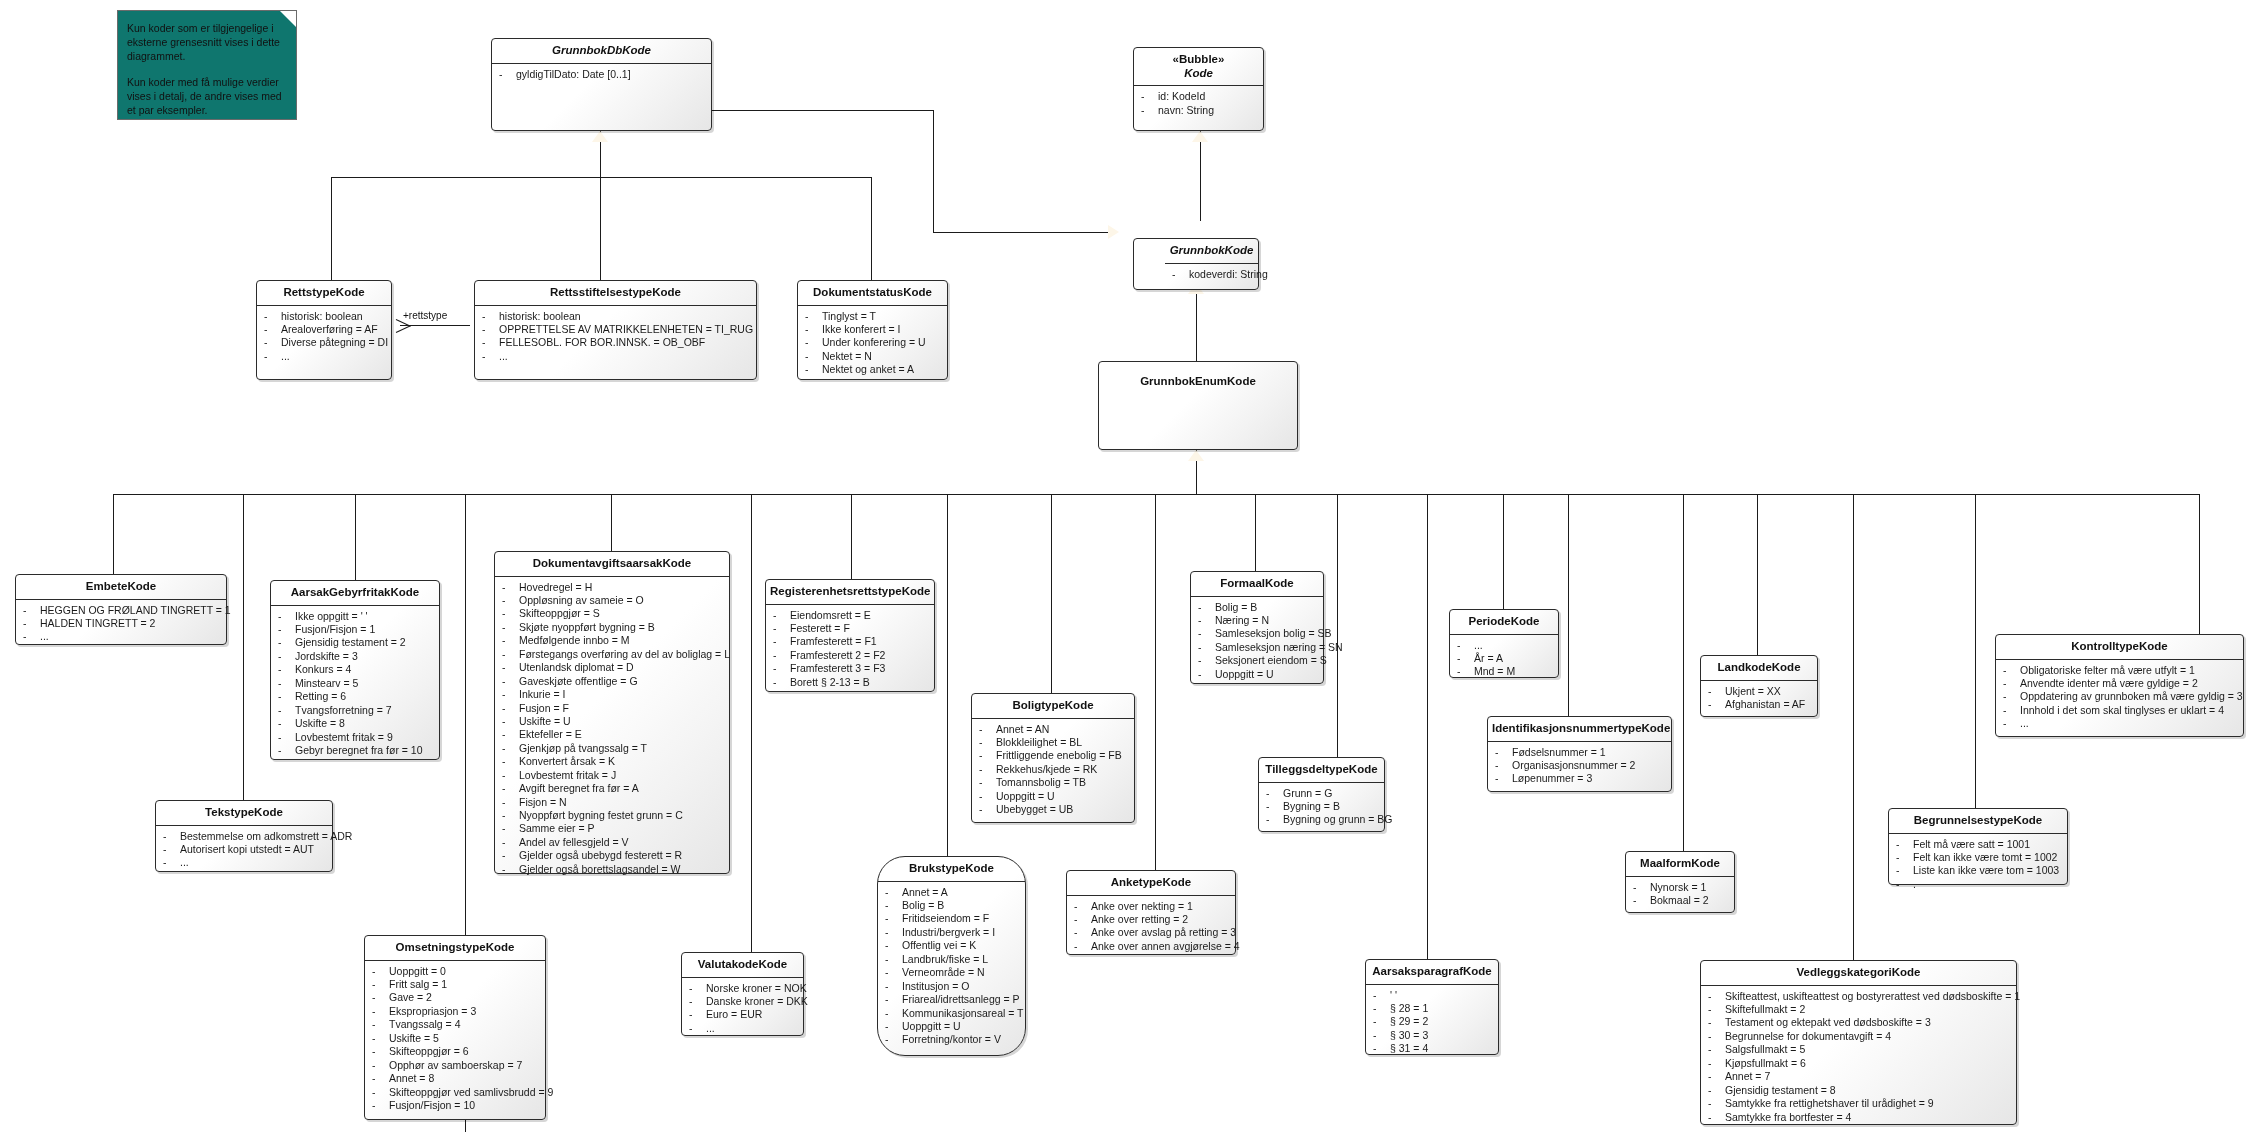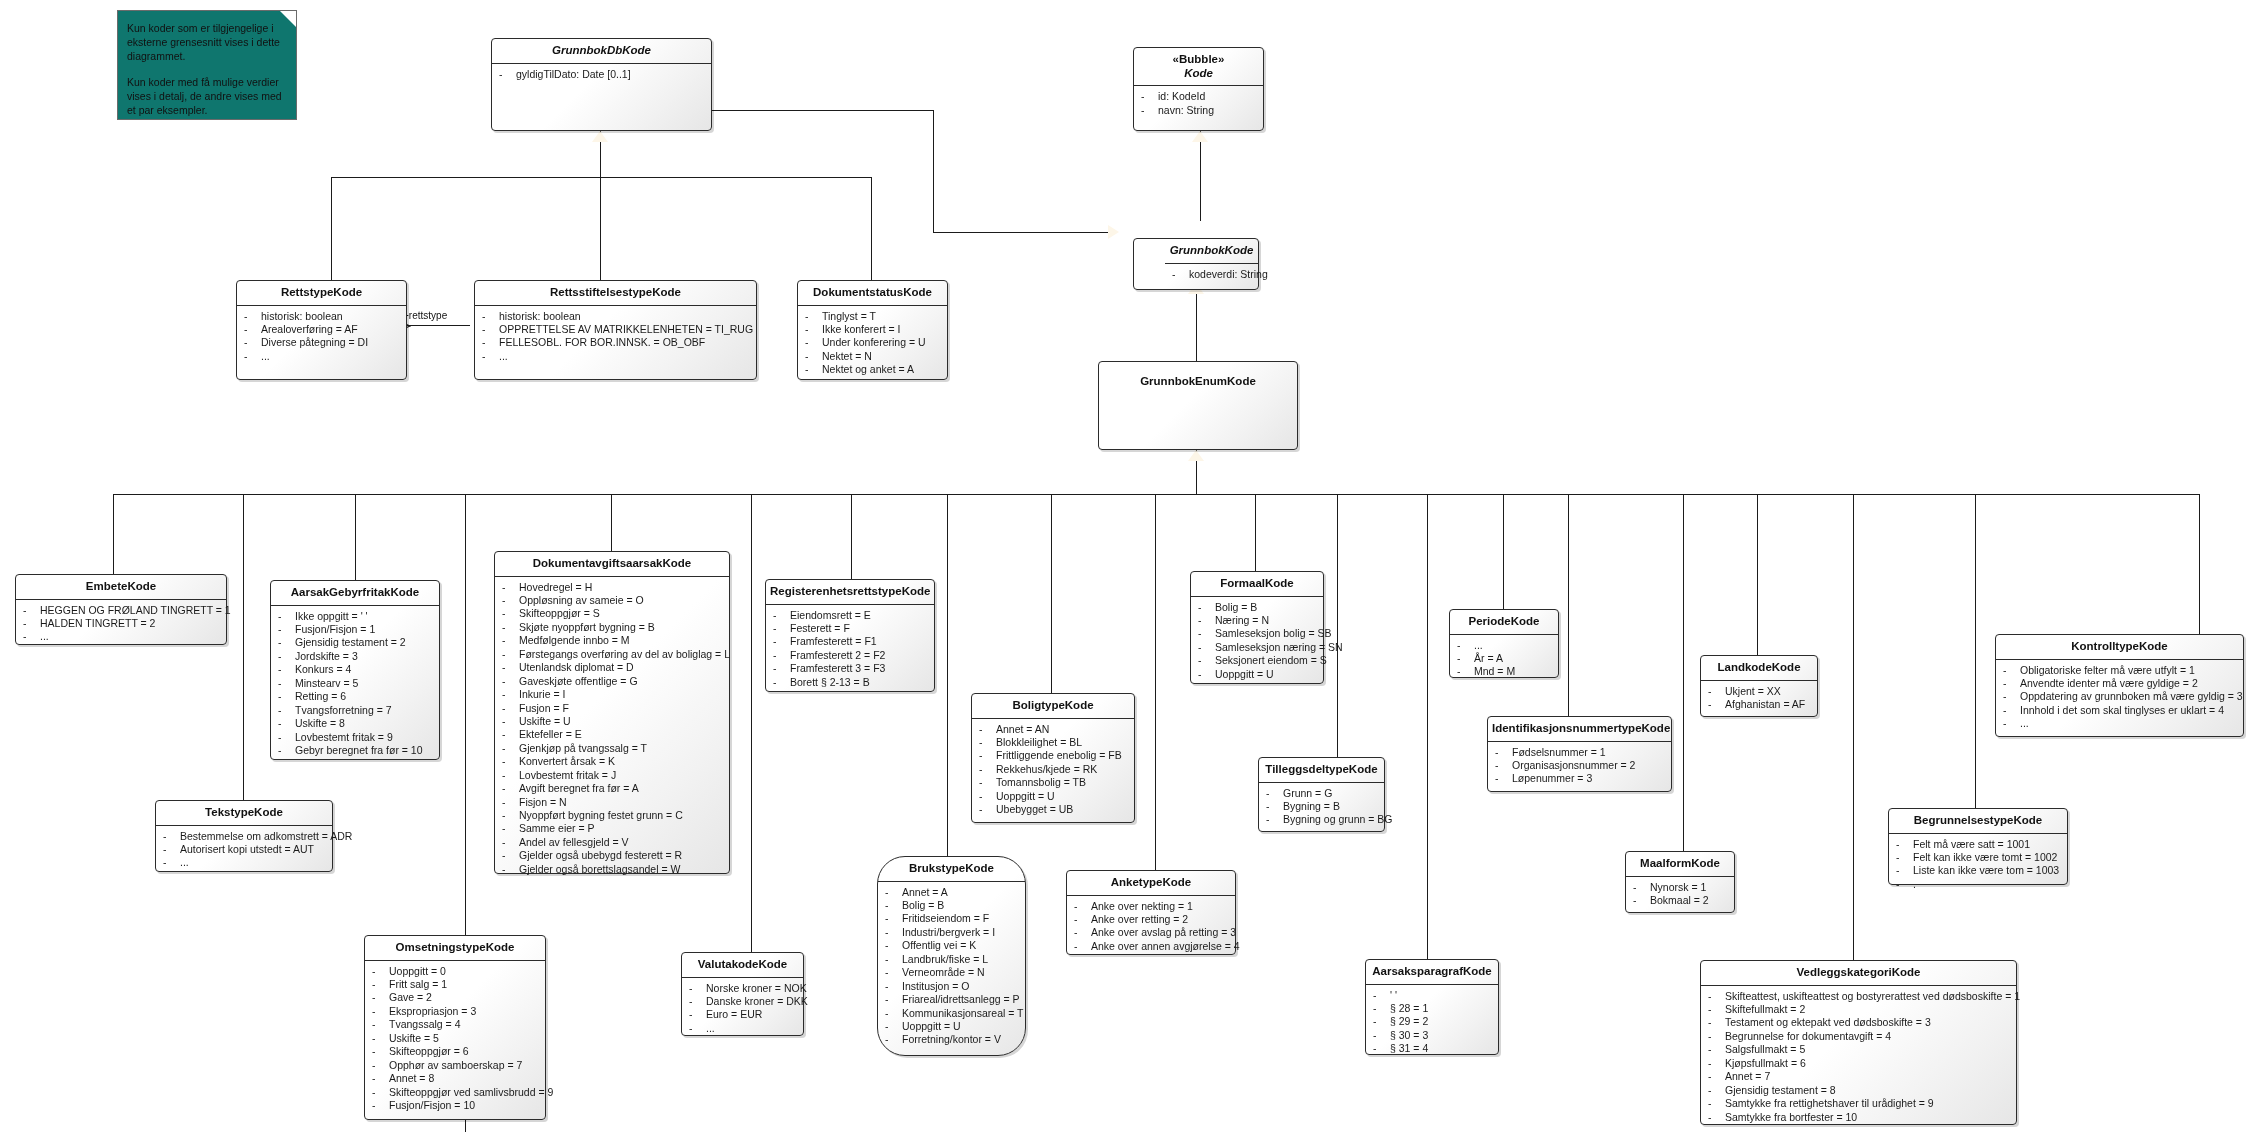--- a/index.html
+++ b/index.html
@@ -204,21 +204,21 @@
     <div class="sep"></div>
     <div class="attrs">
       <div class="attr"><span class="bullet">-</span><span>kodeverdi: String</span></div>
     </div>
   </div>
 
   <div class="uml" style="left:1098px; top:361px; width:200px; height:89px;">
     <div class="title" style="padding-top:13px;">GrunnbokEnumKode</div>
   </div>
 
-  <div class="uml" style="left:236px; top:280px; width:171px; height:100px;">
+  <div class="uml" style="left:256px; top:280px; width:136px; height:100px;">
     <div class="title">RettstypeKode</div>
     <div class="sep"></div>
     <div class="attrs">
       <div class="attr"><span class="bullet">-</span><span>historisk: boolean</span></div>
       <div class="attr"><span class="bullet">-</span><span>Arealoverføring = AF</span></div>
       <div class="attr"><span class="bullet">-</span><span>Diverse påtegning = DI</span></div>
       <div class="attr"><span class="bullet">-</span><span>...</span></div>
     </div>
   </div>
 
@@ -477,21 +477,21 @@
     <div class="attrs">
       <div class="attr"><span class="bullet">-</span><span>Skifteattest, uskifteattest og bostyrerattest ved dødsboskifte = 1</span></div>
       <div class="attr"><span class="bullet">-</span><span>Skiftefullmakt = 2</span></div>
       <div class="attr"><span class="bullet">-</span><span>Testament og ektepakt ved dødsboskifte = 3</span></div>
       <div class="attr"><span class="bullet">-</span><span>Begrunnelse for dokumentavgift = 4</span></div>
       <div class="attr"><span class="bullet">-</span><span>Salgsfullmakt = 5</span></div>
       <div class="attr"><span class="bullet">-</span><span>Kjøpsfullmakt = 6</span></div>
       <div class="attr"><span class="bullet">-</span><span>Annet = 7</span></div>
       <div class="attr"><span class="bullet">-</span><span>Gjensidig testament = 8</span></div>
       <div class="attr"><span class="bullet">-</span><span>Samtykke fra rettighetshaver til urådighet = 9</span></div>
-      <div class="attr"><span class="bullet">-</span><span>Samtykke fra bortfester = 10</span></div>
+      <div class="attr"><span class="bullet">-</span><span>Samtykke fra bortfester = 4</span></div>
     </div>
   </div>
 
   <div class="uml" style="left:1888px; top:808px; width:180px; height:77px;">
     <div class="title">BegrunnelsestypeKode</div>
     <div class="sep"></div>
     <div class="attrs">
       <div class="attr"><span class="bullet">-</span><span>Felt må være satt = 1001</span></div>
       <div class="attr"><span class="bullet">-</span><span>Felt kan ikke være tomt = 1002</span></div>
       <div class="attr"><span class="bullet">-</span><span>Liste kan ikke være tom = 1003</span></div>

